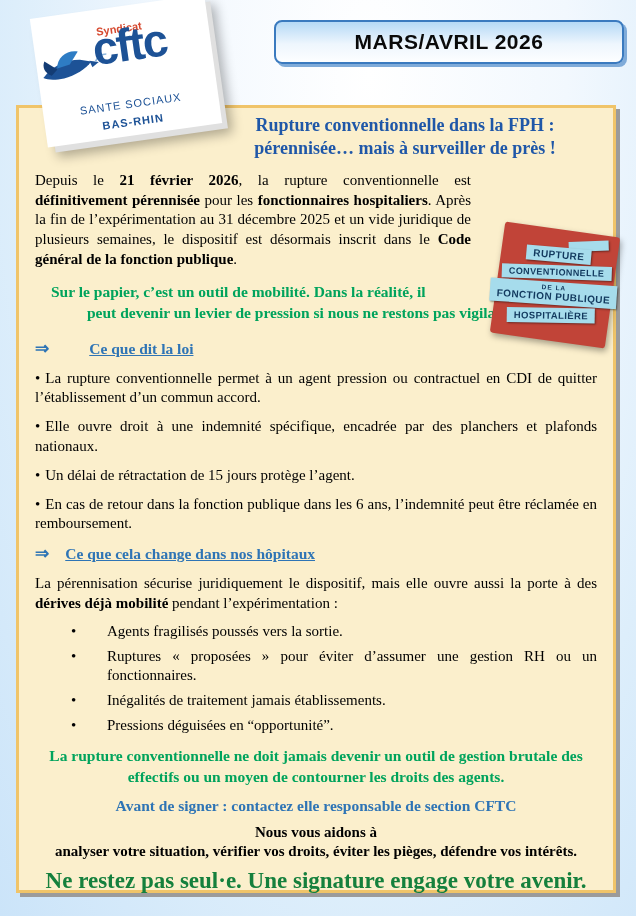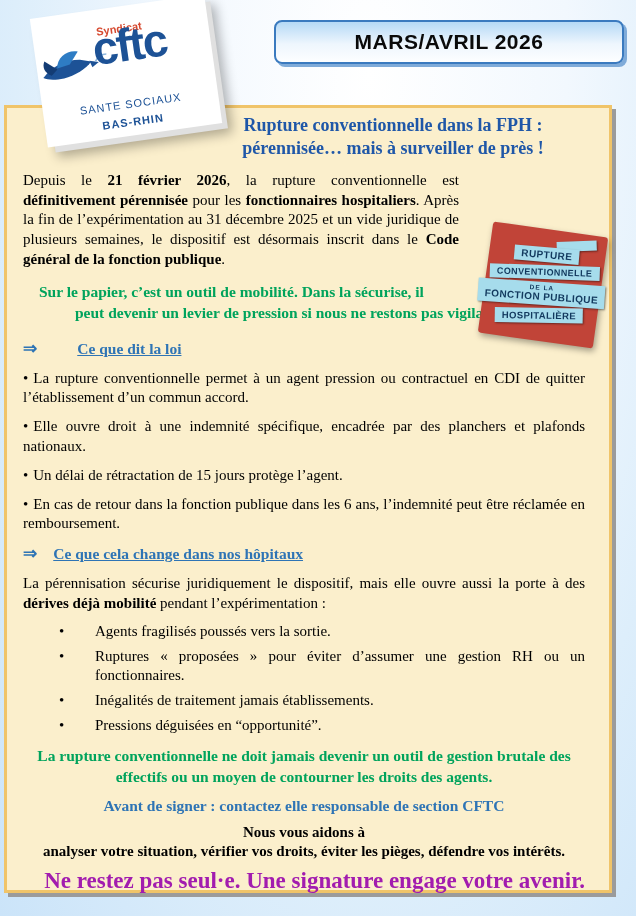--- a/index.html
+++ b/index.html
@@ -28,24 +28,24 @@
     font-size:11px;font-weight:bold;color:#d6492f;}
   .logo-brand{position:absolute;left:58px;top:16px;font-family:"Liberation Sans",sans-serif;
     font-size:46px;font-weight:bold;color:#1d5296;letter-spacing:-2px;line-height:1;}
   .logo-dove{position:absolute;left:2px;top:28px;}
   .logo-l1{position:absolute;left:0;top:92px;width:100%;text-align:center;
     font-family:"Liberation Sans",sans-serif;font-size:11px;color:#1d5296;letter-spacing:1px;}
   .logo-l2{position:absolute;left:0;top:110px;width:100%;text-align:center;
     font-family:"Liberation Sans",sans-serif;font-size:11px;font-weight:bold;color:#1d5296;letter-spacing:1px;}
   
   .card{
-    position:absolute;left:4px;top:105px;width:562px;height:766px;
+    position:absolute;left:16px;top:105px;width:562px;height:766px;
     background:#fbefcc;border:3px solid #f0c469;
     box-shadow:4px 4px 0 #9b9b9b;
-    padding:4px 24px 12px 16px;z-index:3;
+    padding:4px 16px 12px 16px;z-index:3;
   }
   .doc-title{
     margin:2px 0 10px 178px;text-align:center;
     color:#1f57a8;font-weight:bold;font-size:18px;line-height:1.3;
   }
   .intro-wrap{position:relative;}
   .photo{
     position:absolute;top:58px;right:-16px;width:116px;height:112px;
     background:#c14438;border-radius:3px;transform:rotate(8deg);
     box-shadow:2px 3px 6px rgba(0,0,0,.35);
@@ -77,21 +77,21 @@
   .gap-narrow{width:16px;}
   .hlink{color:#2e74b5;font-weight:bold;font-size:15.5px;text-decoration:underline;cursor:pointer;}
   .li1{margin:0 0 9px 0;}
   .li1 .mk{margin-right:5px;}
   .li2{position:relative;padding-left:72px;margin:0 0 5px 0;}
   .li2 .mk2{position:absolute;left:36px;top:0;}
   .para-change{margin:0 0 8px 0;}
   .g2{text-align:center;margin:10px 0 9px 0;}
   .cta{color:#2e74b5;font-weight:bold;font-size:15.5px;text-align:center;margin:0 0 8px 0;}
   .help{font-weight:bold;text-align:center;font-size:15px;line-height:1.3;margin:0 0 6px 0;}
-  .final{color:#a21caf;font-weight:bold;font-size:23px;text-align:right;margin:4px 0 0 0;}
+  .final{color:#15803d;font-weight:bold;font-size:23px;text-align:center;margin:4px 0 0 0;}
 </style>
 </head>
 <body>
 
 <div class="issue-box">
   <span>MARS/AVRIL 2026</span>
 </div>
 
 <div class="logo-card">
   <span class="logo-dove">
@@ -121,21 +121,21 @@
       <span class="strip ghost"></span>
       <span class="strip s1">RUPTURE</span>
       <span class="strip s2">CONVENTIONNELLE</span>
       <span class="strip s3"><span class="tiny">DE LA</span><span>FONCTION PUBLIQUE</span></span>
       <span class="strip s4">HOSPITALIÈRE</span>
     </div>
     <p class="body-txt j intro"><span>Depuis le </span><span class="bold">21 février 2026</span><span>, la rupture conventionnelle est </span><span class="bold">définitivement pérennisée</span><span> pour les </span><span class="bold">fonctionnaires hospitaliers</span><span>. Après la fin de l’expérimentation au 31 décembre 2025 et un vide juridique de plusieurs semaines, le dispositif est désormais inscrit dans le </span><span class="bold">Code général de la fonction publique</span><span>.</span></p>
   </div>
 
   <p class="green g1">
-    <span class="l1">Sur le papier, c’est un outil de mobilité. Dans la sécurise, il</span><br>
+    <span class="l1">Sur le papier, c’est un outil de mobilité. Dans la réalité, il</span><br>
     <span class="l2">peut devenir un levier de pression si nous ne restons pas vigilants.</span>
   </p>
 
   <div class="shead">
     <span class="arrow">⇒</span>
     <span class="gap-wide"></span>
     <span class="hlink">Ce que dit la loi</span>
   </div>
 
   <p class="body-txt j li1"><span class="mk">•</span><span>La rupture conventionnelle permet à un agent pression ou contractuel en CDI de quitter l’établissement d’un commun accord.</span></p>

